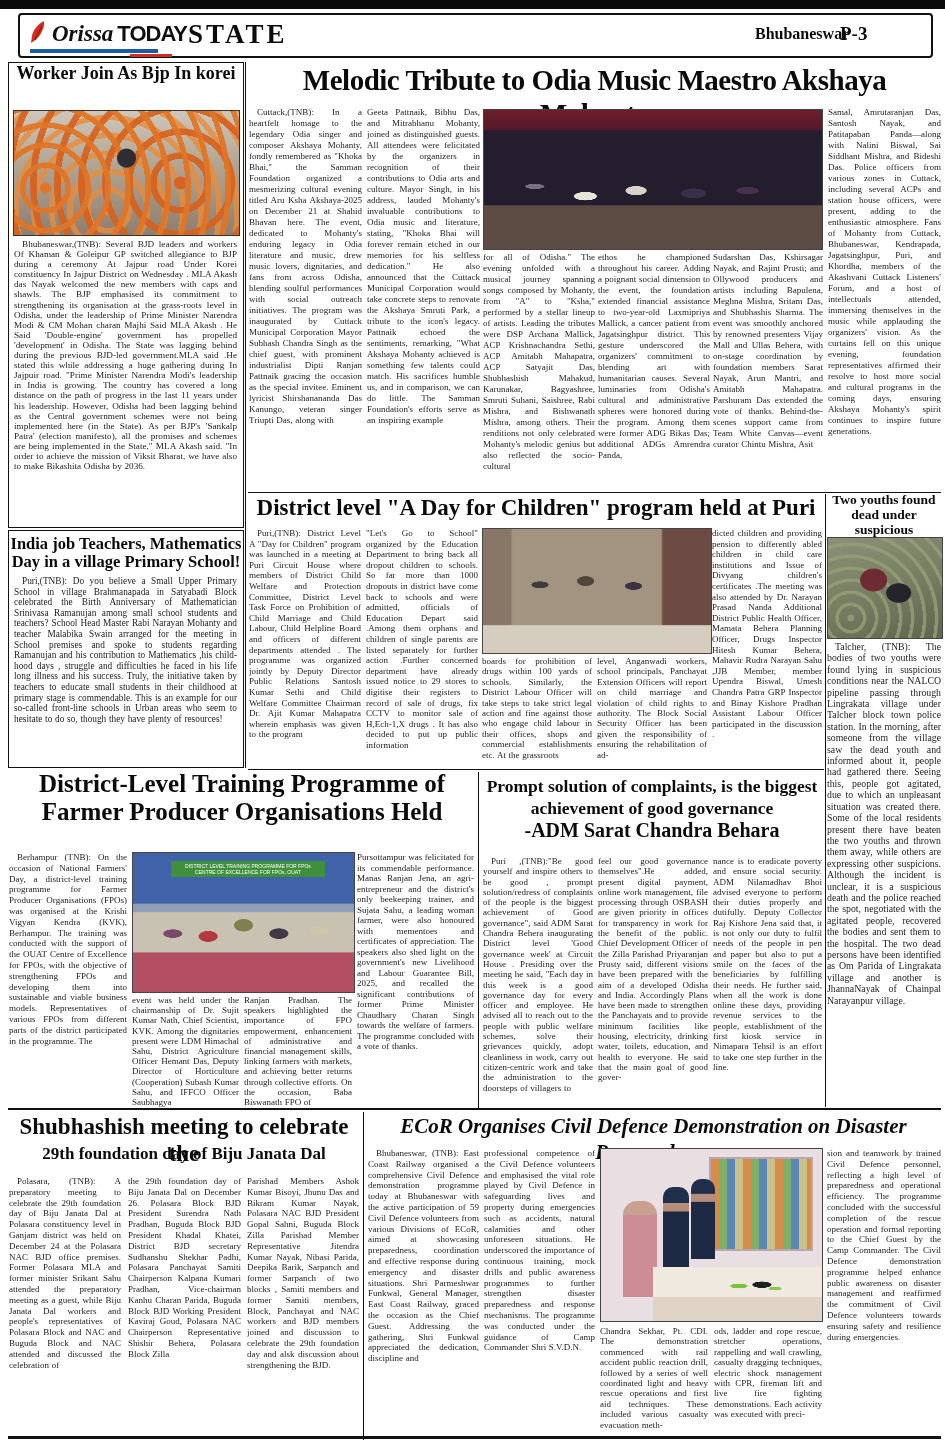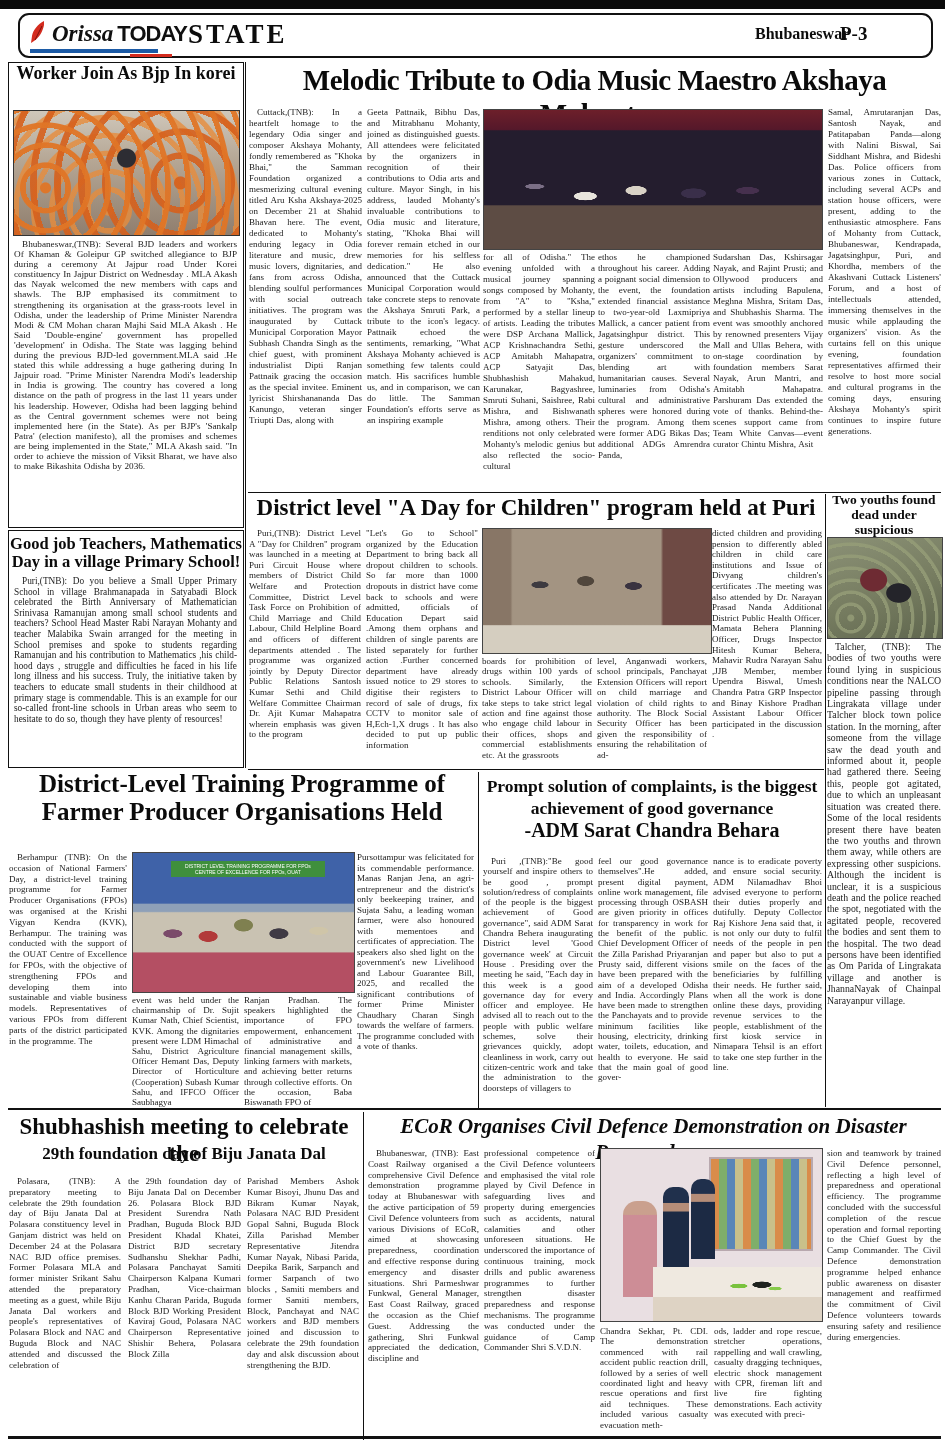--- a/index.html
+++ b/index.html
@@ -2,21 +2,21 @@
 <html><head>
 <meta charset="utf-8">
 <style>
   html,body{margin:0;padding:0;background:#777;}
   .page{position:relative;width:945px;height:1442px;background:#fff;margin:0 auto;
         font-family:"Liberation Serif",serif;color:#141414;overflow:hidden;}
   .abs{position:absolute;}
   .rule{position:absolute;background:#111;}
   
   .topbar{position:absolute;left:0;top:0;width:945px;height:9px;background:#0a0a0a;}
-  .mastband{position:absolute;left:18px;top:13px;width:911px;height:41px;border:2px solid #111;border-radius:11px;}
+  .mastband{position:absolute;left:18px;top:13px;width:911px;height:41px;border:2px solid #111;border-radius:4px;}
   .logo-script{font-style:italic;font-weight:bold;font-size:23px;font-family:"Liberation Serif",serif;color:#101010;}
   .logo-bold{font-weight:bold;font-size:22px;font-family:"Liberation Sans",sans-serif;color:#101010;letter-spacing:-1px;}
   .section-title{font-weight:bold;font-size:27px;letter-spacing:3px;color:#0c0c0c;}
   .mast-date{font-weight:bold;font-size:18px;color:#0c0c0c;}
   .mast-city{font-weight:bold;font-size:16px;color:#0c0c0c;text-align:right;}
   .mast-page{font-weight:bold;font-size:19px;color:#0c0c0c;}
   
   .hl{font-weight:bold;text-align:center;color:#0b0b0b;font-family:"Liberation Serif",serif;}
   
   .bt{position:absolute;font-size:9px;line-height:10.4px;text-align:justify;color:#1b1b1b;
@@ -57,21 +57,21 @@
                 background:
                 radial-gradient(circle at 50% 38%, #2d2d33 0 9px, rgba(0,0,0,0) 10px),
                 repeating-radial-gradient(circle at 14% 62%, rgba(224,117,38,.95) 0 5px, rgba(0,0,0,0) 6px 20px),
                 repeating-radial-gradient(circle at 74% 58%, rgba(214,96,28,.9) 0 6px, rgba(0,0,0,0) 7px 24px),
                 repeating-radial-gradient(circle at 42% 80%, rgba(231,140,60,.8) 0 5px, rgba(0,0,0,0) 6px 18px),
                 linear-gradient(180deg,#cfc7ba 0%,#b4a593 42%,#8f7e6e 100%);"></div>
     <div class="bt ind" style="left:5px;top:176px;width:223px;height:283px;font-size:9.2px;line-height:10.1px;">Bhubaneswar,(TNB): Several BJD leaders and workers Of Khaman &amp; Goleipur GP switched allegiance to BJP during a ceremony At Jajpur road  Under Korei constituency In Jajpur District on Wednesday . MLA Akash das Nayak  welcomed the new members with caps and shawls. The BJP emphasised its commitment to strengthening its organisation at the grass-roots level in Odisha, under the leadership of Prime Minister Narendra Modi &amp; CM Mohan charan Majhi Said MLA Akash . He Said 'Double-engine' government has propelled 'development' in Odisha. The State was lagging behind during the previous BJD-led government.MLA said .He stated this while addressing a huge gathering during In Jajpuir road. "Prime Minister Narendra Modi's leadership in India is growing. The country has covered a long distance on the path of progress in the last 11 years under his leadership. However, Odisha had been lagging behind as the Central government schemes were not being implemented here (in the State). As per BJP's 'Sankalp Patra' (election manifesto), all the promises and schemes are being implemented in the State," MLA Akash said. "In order to achieve the mission of Viksit Bharat, we have also to make Bikashita Odisha by 2036.</div>
   </div>
 
   <div class="artbox" style="left:8px;top:530px;width:234px;height:236px;">
-    <div class="hl" style="margin-top:4px;font-size:16.5px;line-height:18px;">Good job Teachers, Mathematics</div>
+    <div class="hl" style="margin-top:4px;font-size:16.5px;line-height:18px;">India job Teachers, Mathematics</div>
     <div class="hl" style="font-size:16.5px;line-height:18px;">Day in a village Primary School!</div>
     <div class="bt ind" style="left:5px;top:45px;width:223px;height:184px;font-size:9.3px;line-height:10.6px;">Puri,(TNB): Do you believe a Small Upper Primary School in village Brahmanapada in Satyabadi Block celebrated the Birth Anniversary of Mathematician Srinivasa Ramanujan among small school students and teachers? School Head Master Rabi Narayan Mohanty and teacher Malabika Swain arranged for the meeting in School premises and spoke to students regarding Ramanujan  and his contribution to Mathematics ,his child-hood days , struggle and difficulties he faced in his life long illness and his success. Truly, the initiative taken by teachers to educate small students in their childhood at primary stage is commendable. This is an example for our so-called front-line schools in Urban areas who seem to hesitate to do so, though they have plenty of resources!</div>
   </div>
 
   <div>
     <div class="abs hl" style="left:248px;top:63px;width:693px;font-size:29px;line-height:34px;letter-spacing:-0.5px;">Melodic Tribute to Odia Music Maestro Akshaya Mohanty</div>
     <div class="photo" style="left:483px;top:109px;width:338px;height:139px;border:1px solid #444;
                 background:
                 radial-gradient(ellipse at 30% 62%, #e8e4dc 0 11px, rgba(0,0,0,0) 12px),
                 radial-gradient(ellipse at 45% 58%, #d9d2c6 0 10px, rgba(0,0,0,0) 11px),

